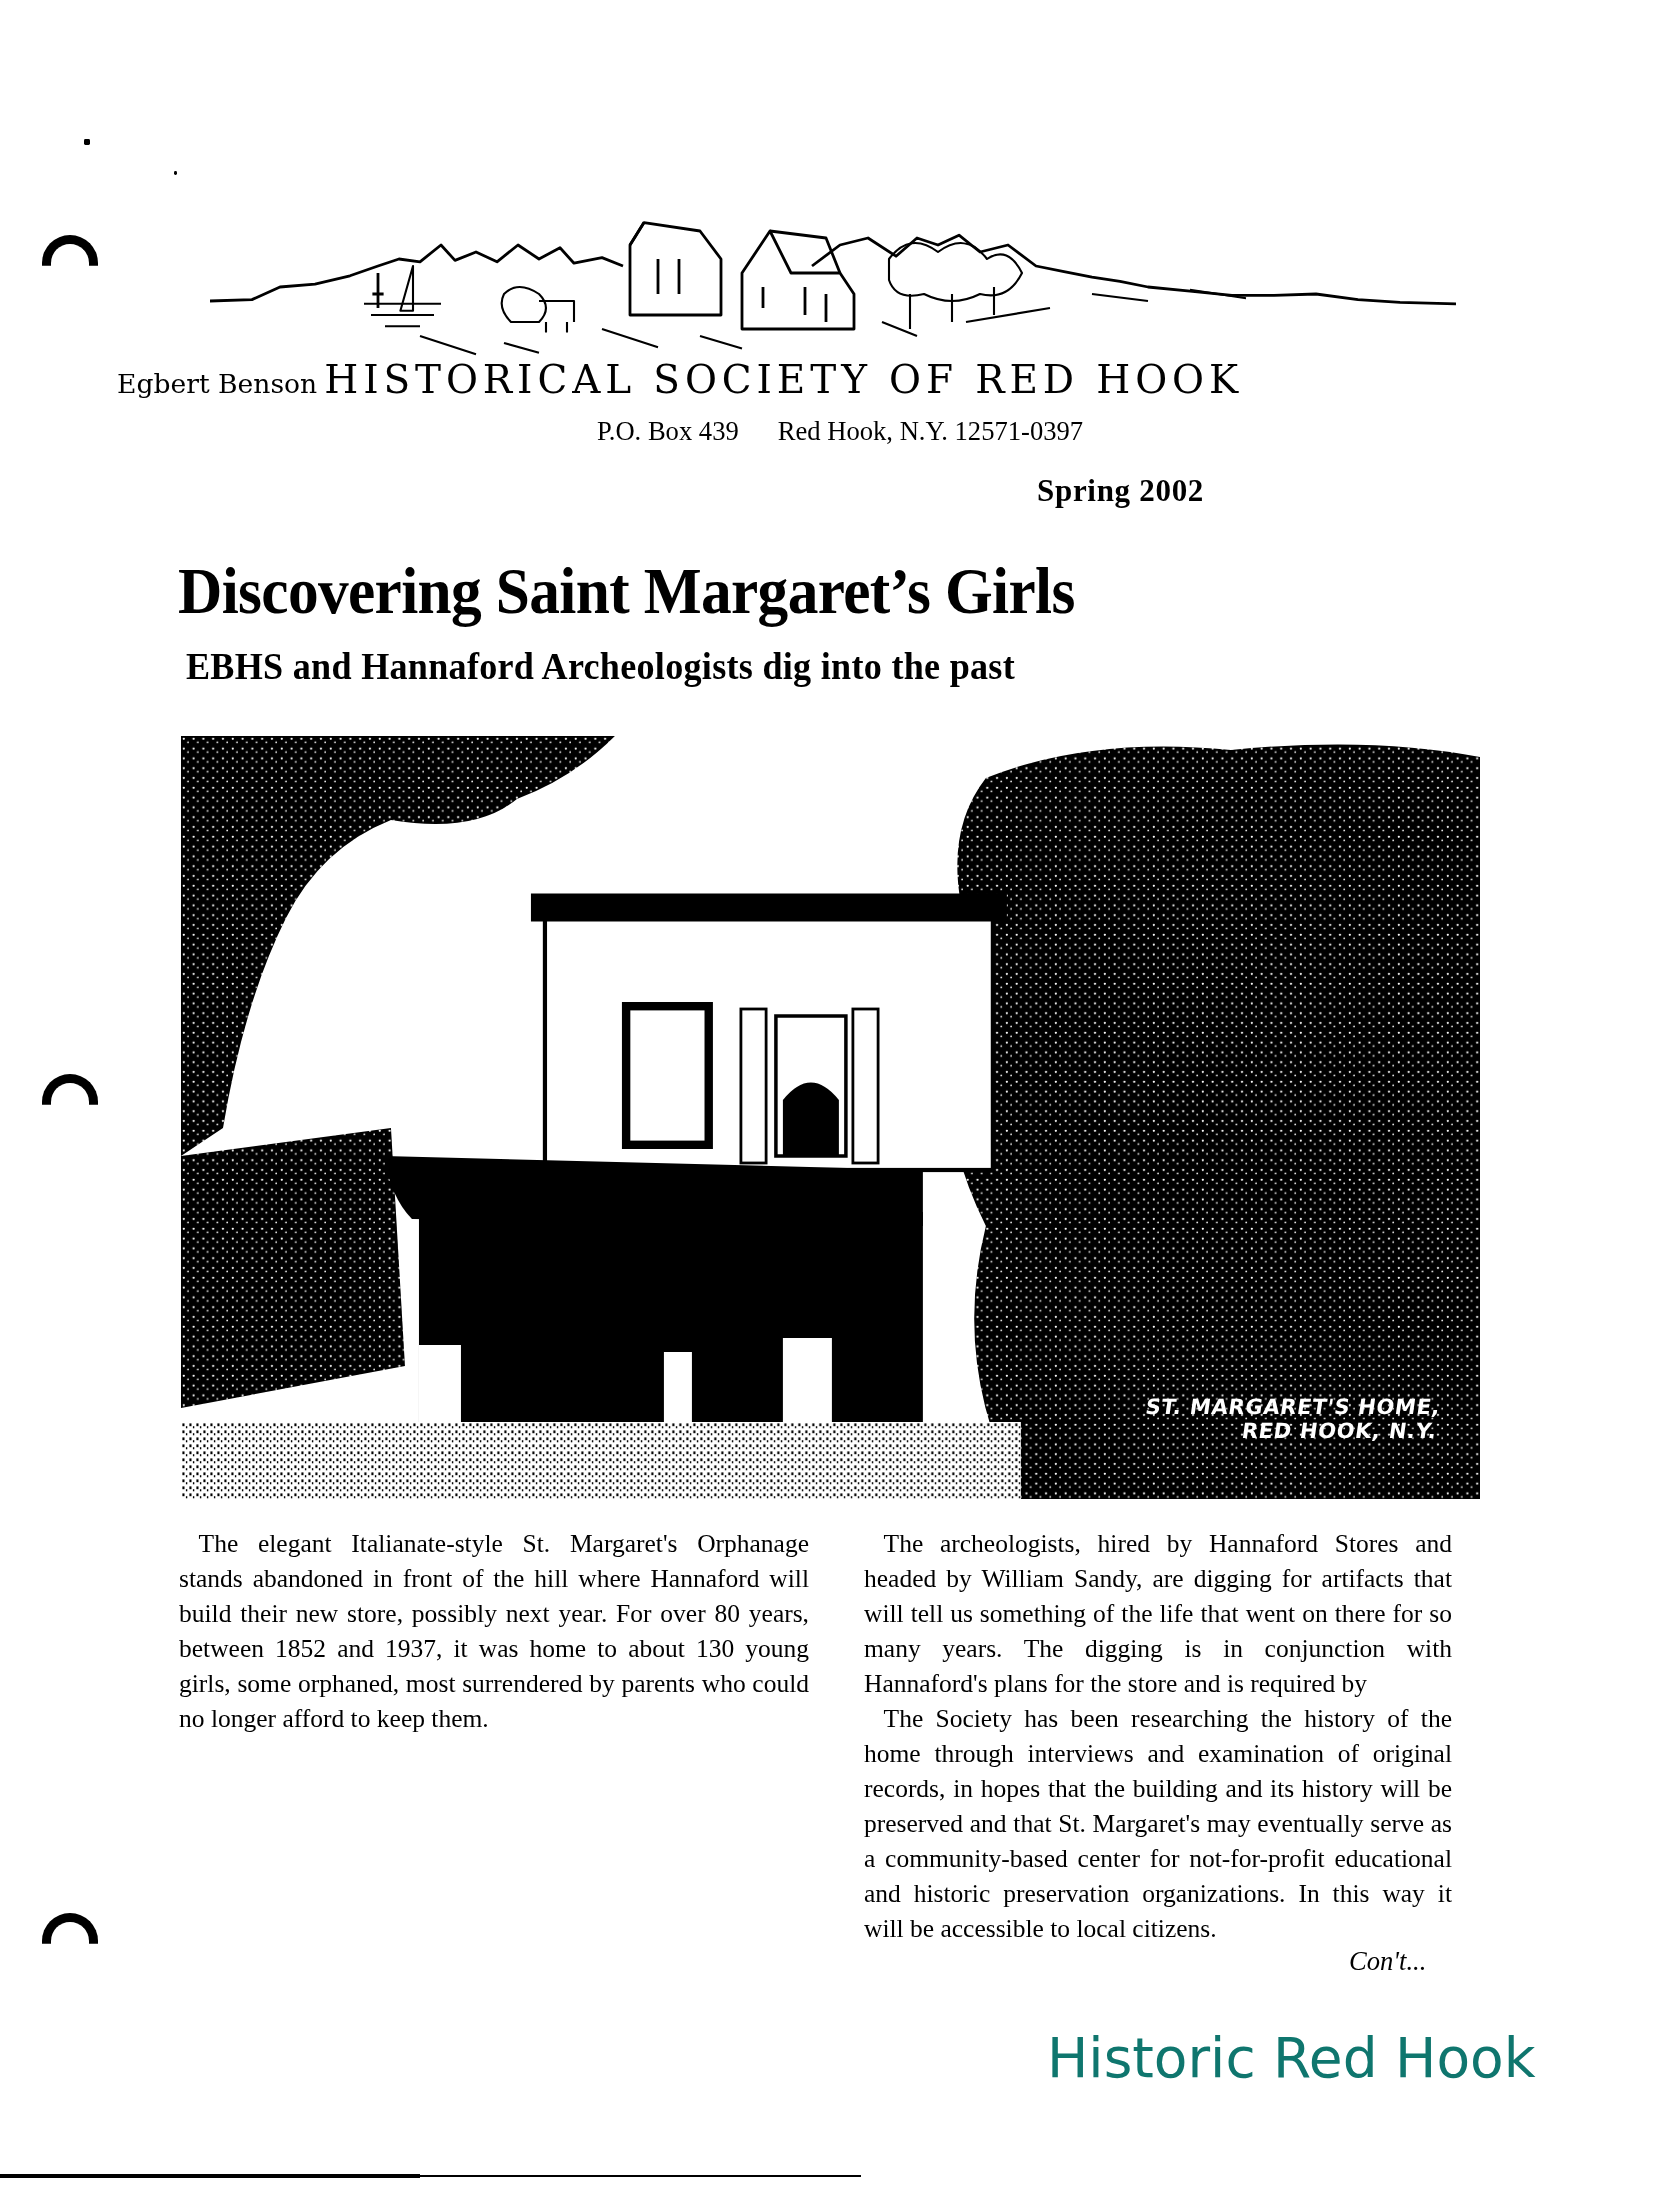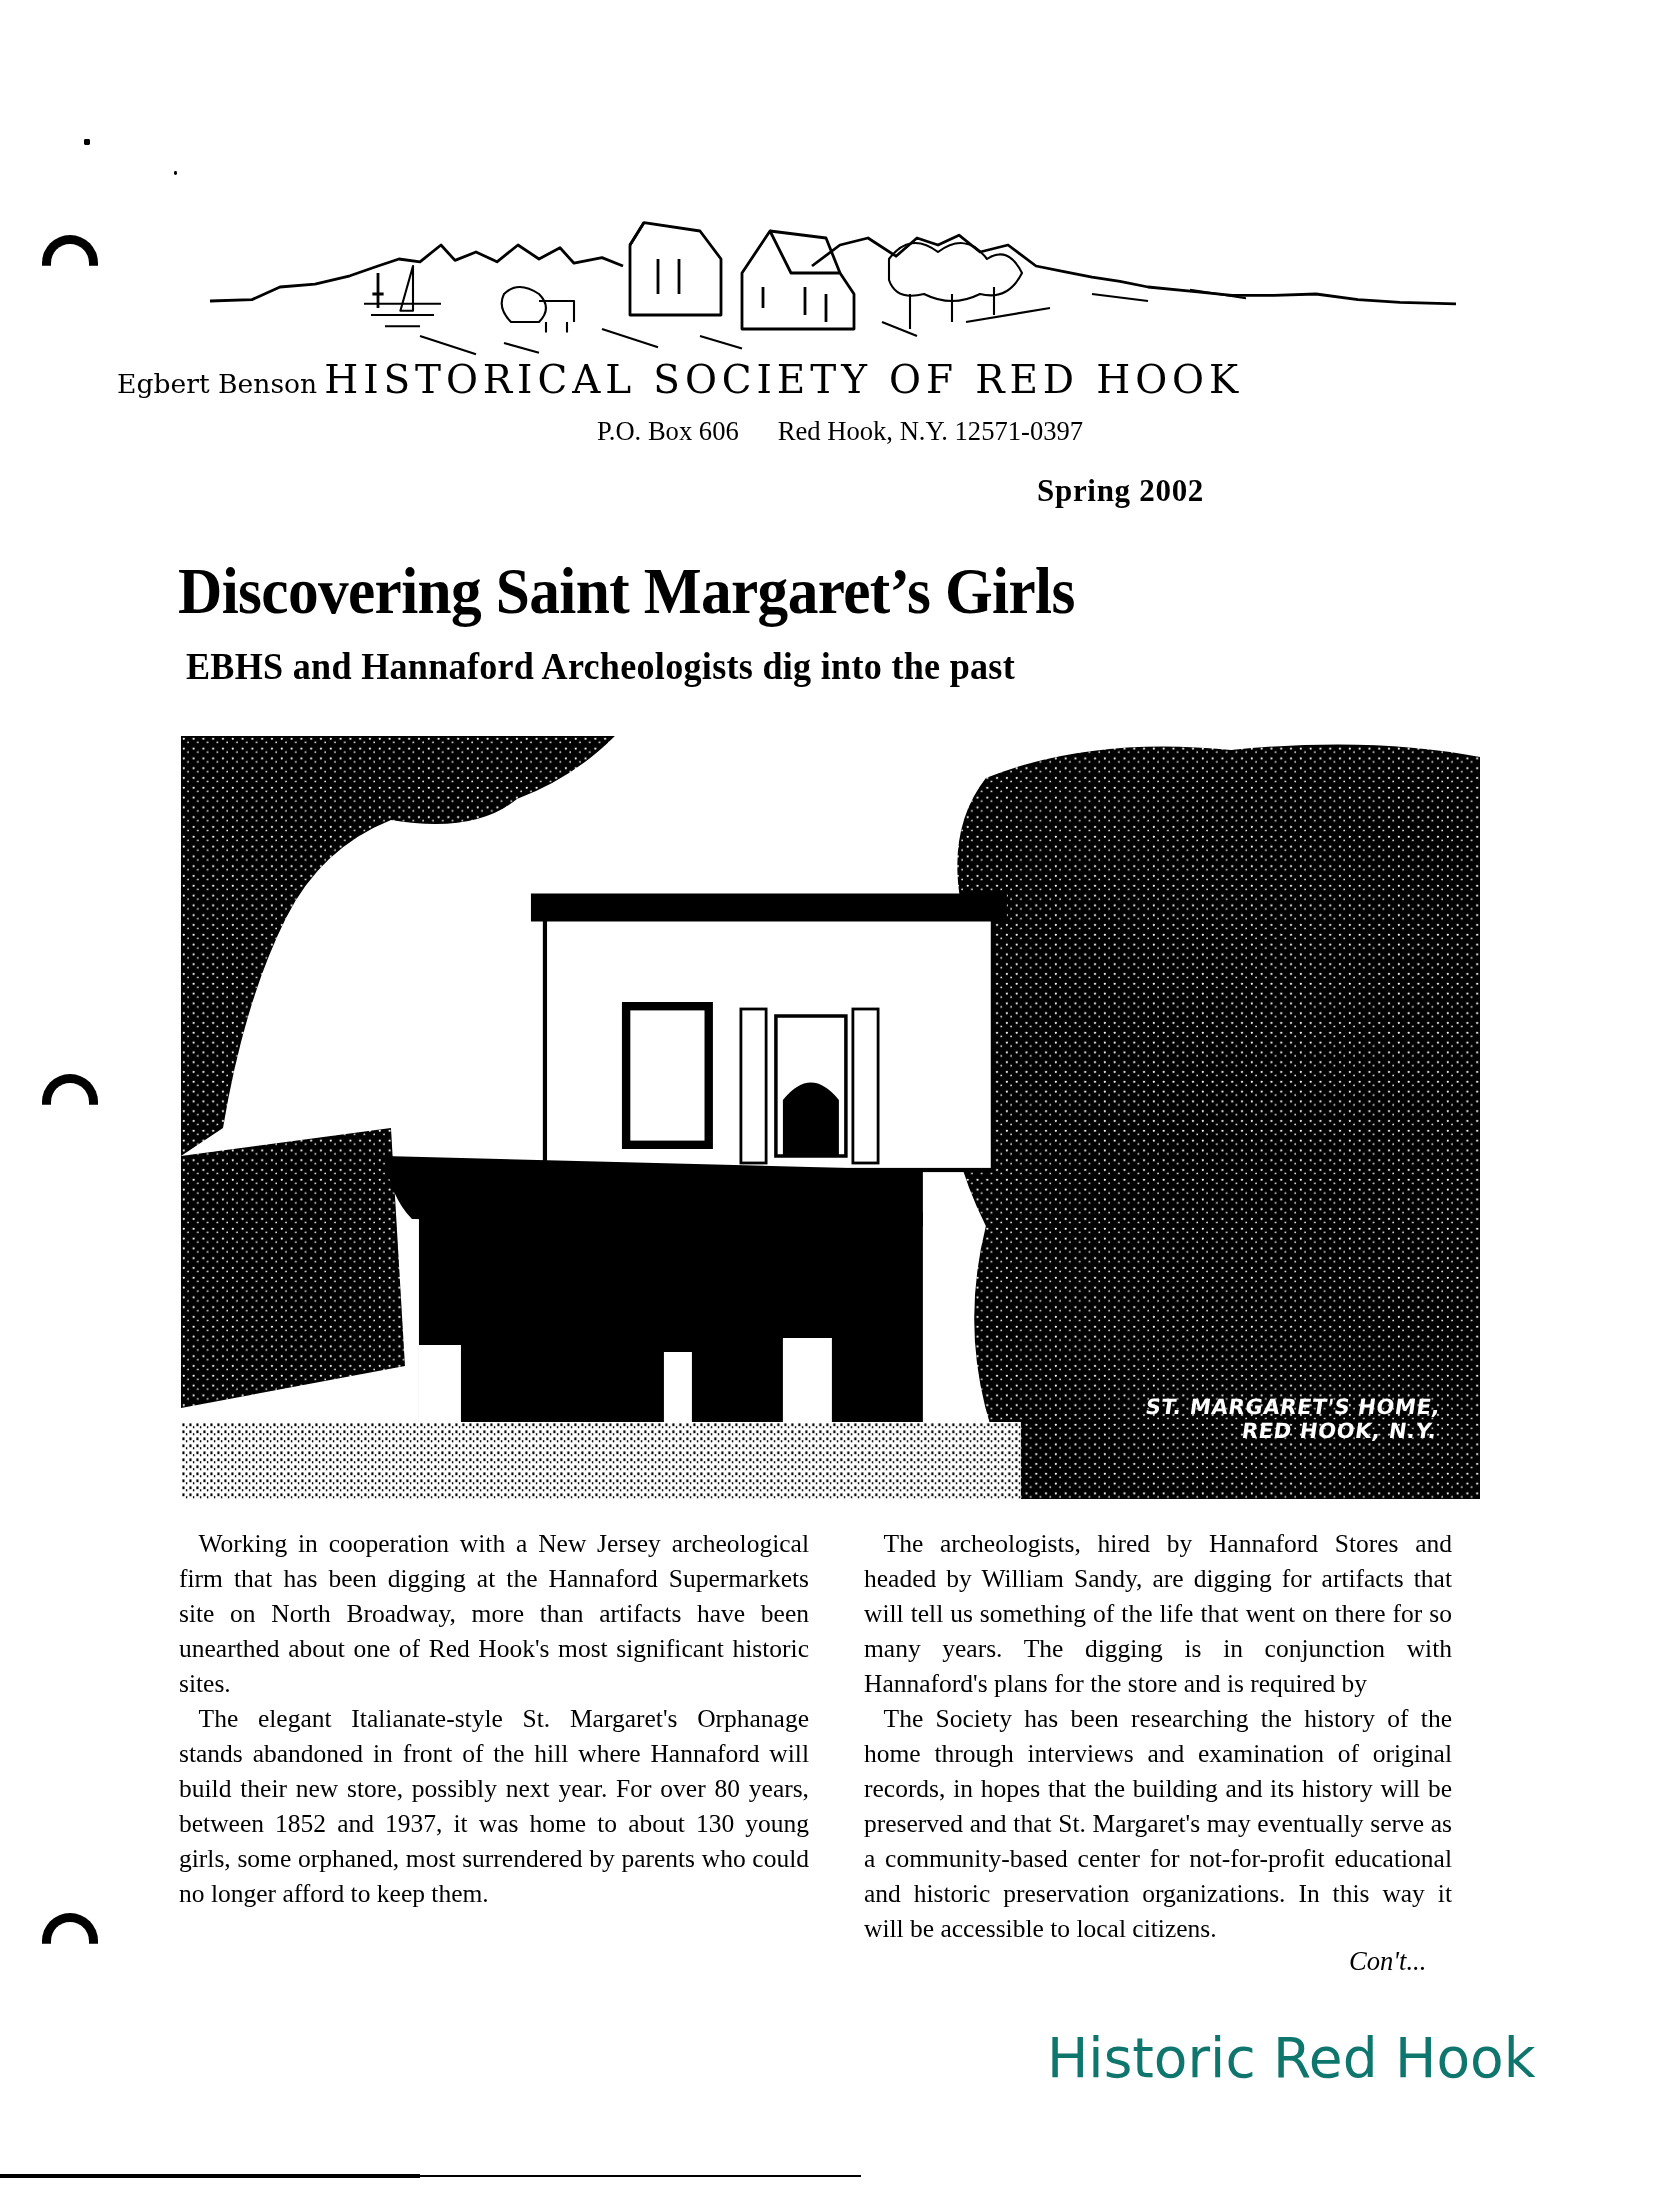--- a/index.html
+++ b/index.html
@@ -116,21 +116,21 @@
     <path d="M1000 110 L1000 160 M1060 110 L1060 150 M1120 100 L1120 140" stroke-width="3"></path>
 
     <path d="M300 170 L380 196 M420 180 L470 194 M560 160 L640 186 M700 170 L760 188 M960 150 L1010 170 M1080 150 L1200 130 M1260 110 L1340 120 M1400 104 L1480 116" stroke-width="3"></path>
   </svg>
 </div>
 
 <div class="abs society-line">
   <span class="small">Egbert Benson</span><span class="big">HISTORICAL SOCIETY OF RED HOOK</span>
 </div>
 <div class="abs address-line">
-  <span>P.O. Box 606</span><span>Red Hook, N.Y. 12571-0397</span>
+  <span>P.O. Box 439</span><span>Red Hook, N.Y. 12571-0397</span>
 </div>
 
 <div class="abs issue-date">Spring 2002</div>
 
 <div class="abs headline">Discovering Saint Margaret’s Girls</div>
 <div class="abs subheadline">EBHS and Hannaford Archeologists dig into the past</div>
 
 <div class="abs photo">
   <svg viewBox="0 0 1856 1090" preserveAspectRatio="none">
     <defs>
@@ -179,21 +179,20 @@
 
     <rect x="0" y="980" width="1200" height="110" fill="url(#grass)"></rect>
   </svg>
   <div class="photo-caption">
     <div>ST. MARGARET'S HOME,</div>
     <div>RED HOOK, N.Y.</div>
   </div>
 </div>
 
 <div class="abs col" id="col-left">
-  <p>Working in cooperation with a New Jersey archeological firm that has been digging at the Hannaford Supermarkets site on North Broadway, more than artifacts have been unearthed about one of Red Hook's most significant historic sites.</p>
   <p>The elegant Italianate-style St. Margaret's Orphanage stands abandoned in front of the hill where Hannaford will build their new store, possibly next year. For over 80 years, between 1852 and 1937, it was home to about 130 young girls, some orphaned, most surrendered by parents who could no longer afford to keep them.</p>
 </div>
 <div class="abs col" id="col-right">
   <p>The archeologists, hired by Hannaford Stores and headed by William Sandy, are digging for artifacts that will tell us something of the life that went on there for so many years. The digging is in conjunction with Hannaford's plans for the store and is required by</p>
   <p>The Society has been researching the history of the home through interviews and examination of original records, in hopes that the building and its history will be preserved and that St. Margaret's may eventually serve as a community-based center for not-for-profit educational and historic preservation organizations. In this way it will be accessible to local citizens.</p>
 </div>
 
 <div class="abs cont">Con't...</div>
 
 <div class="abs watermark">Historic Red Hook</div>

